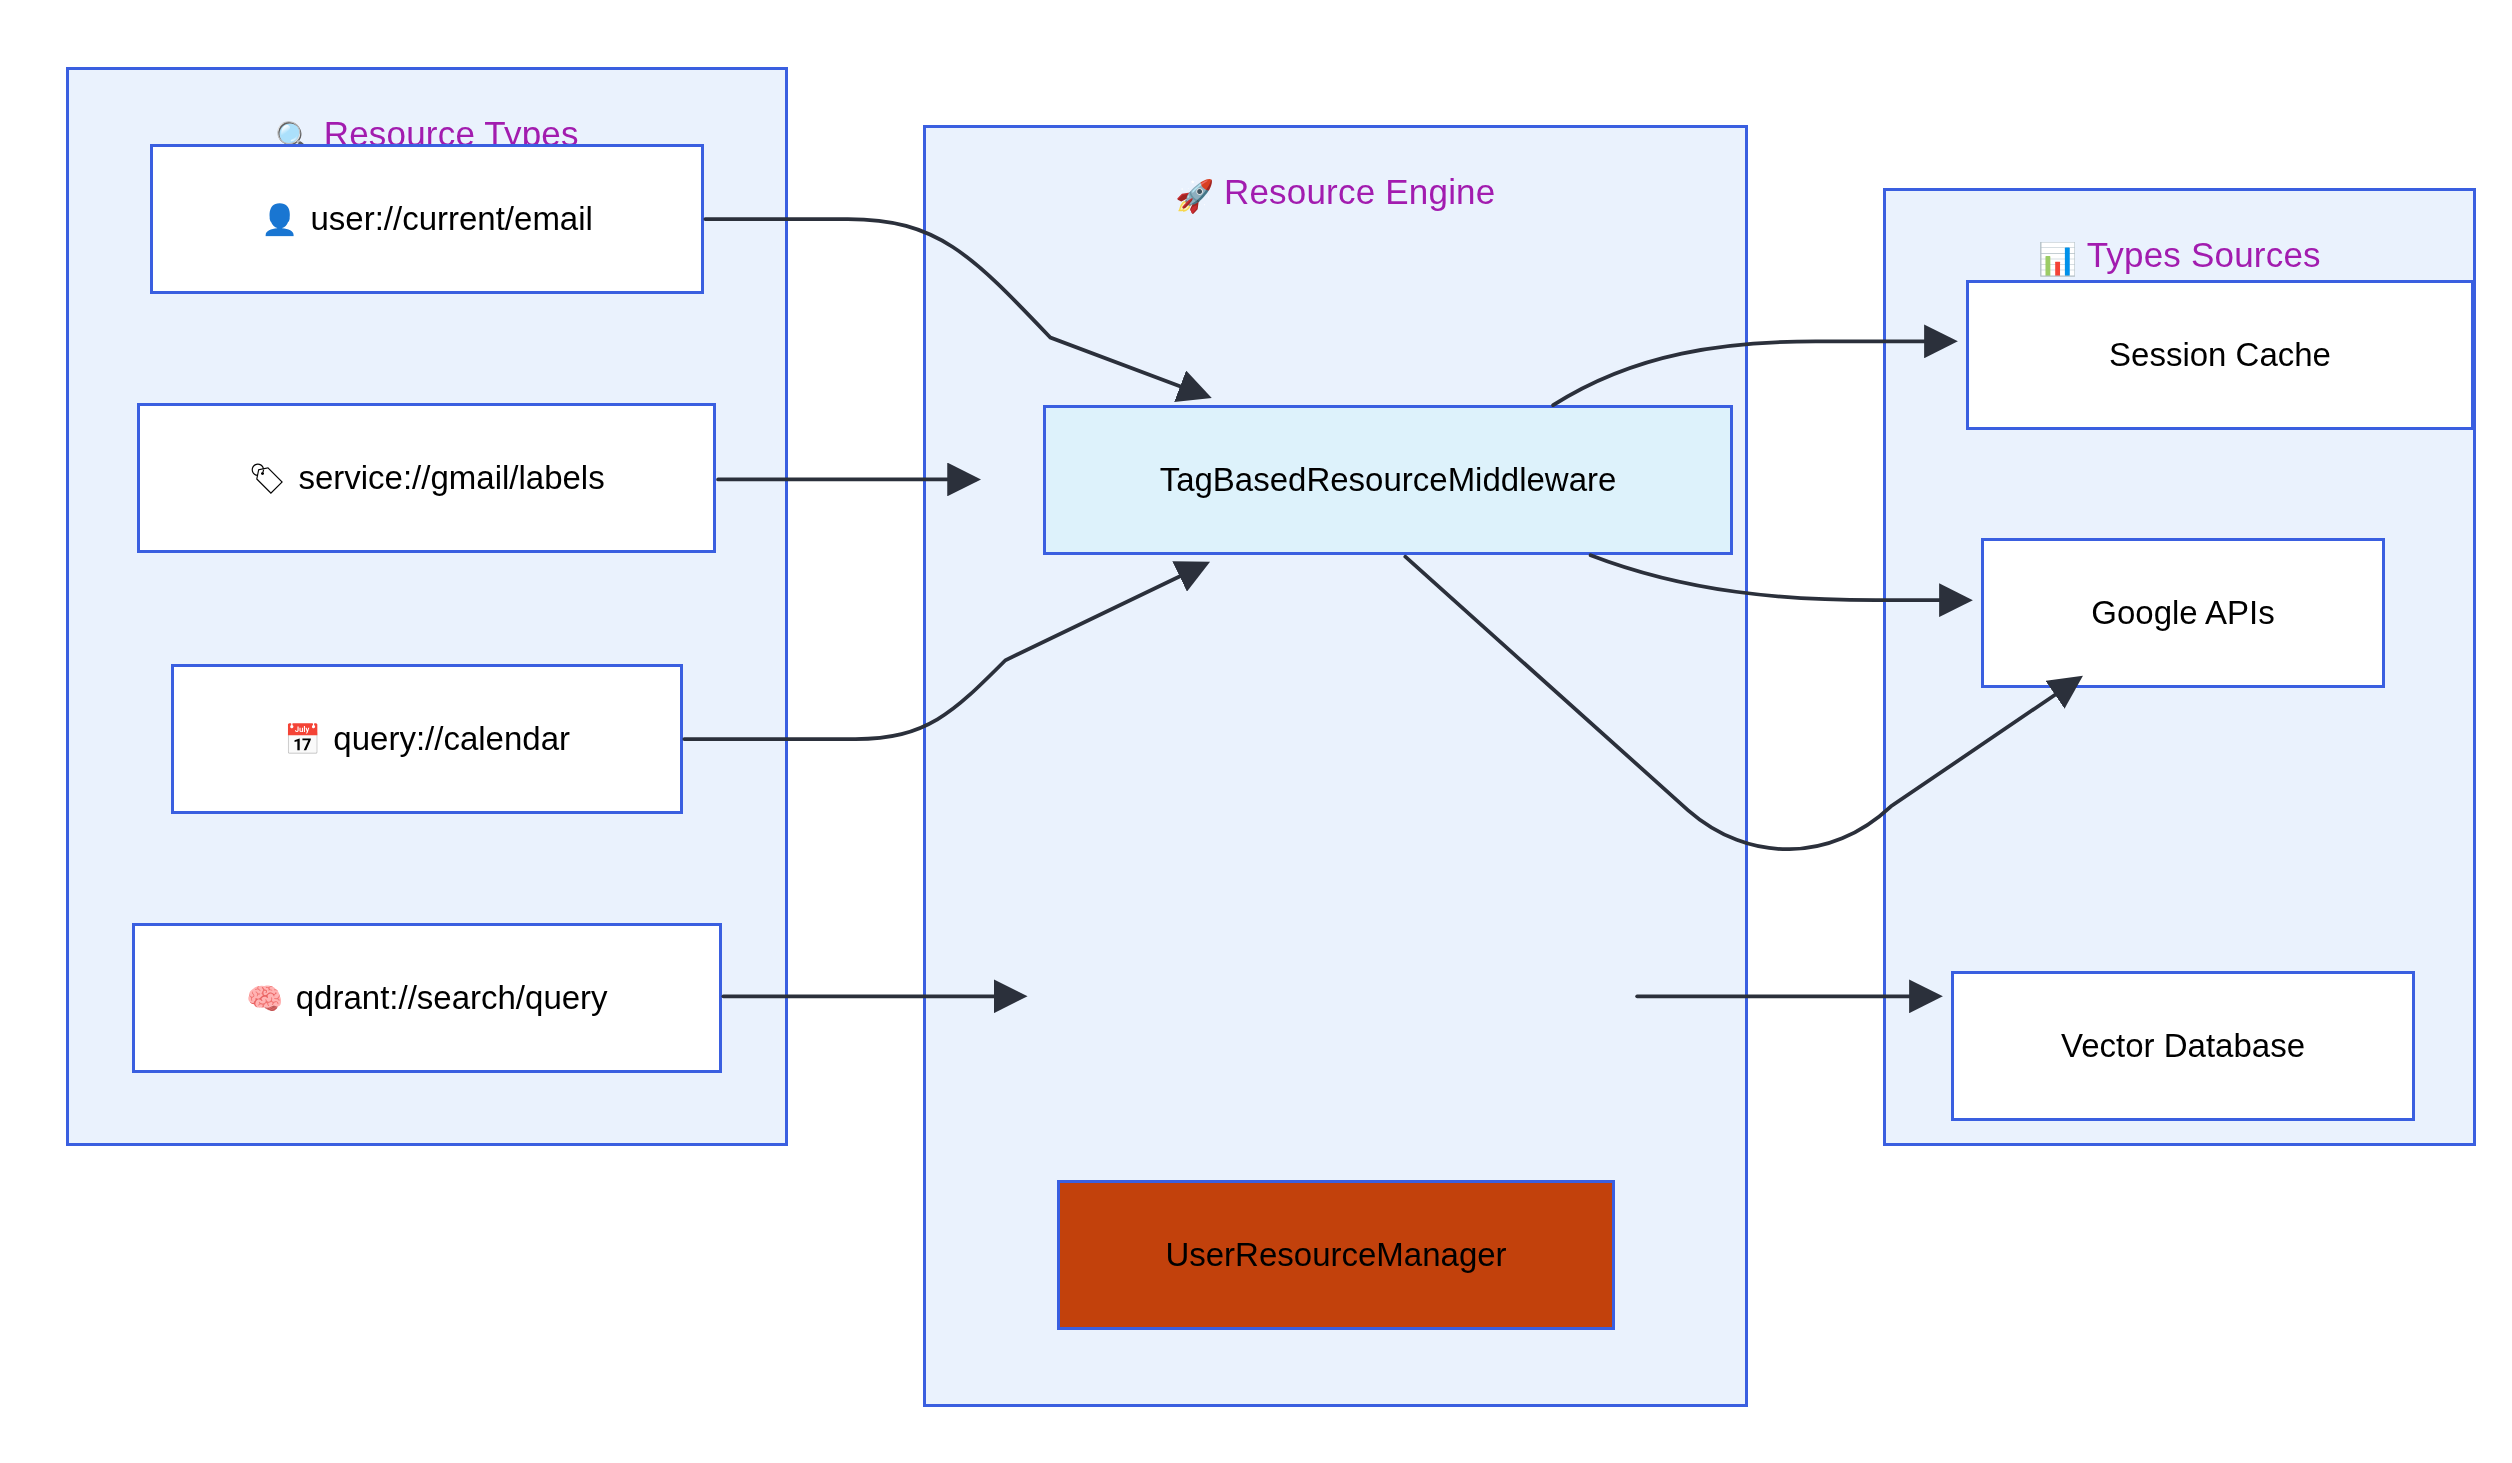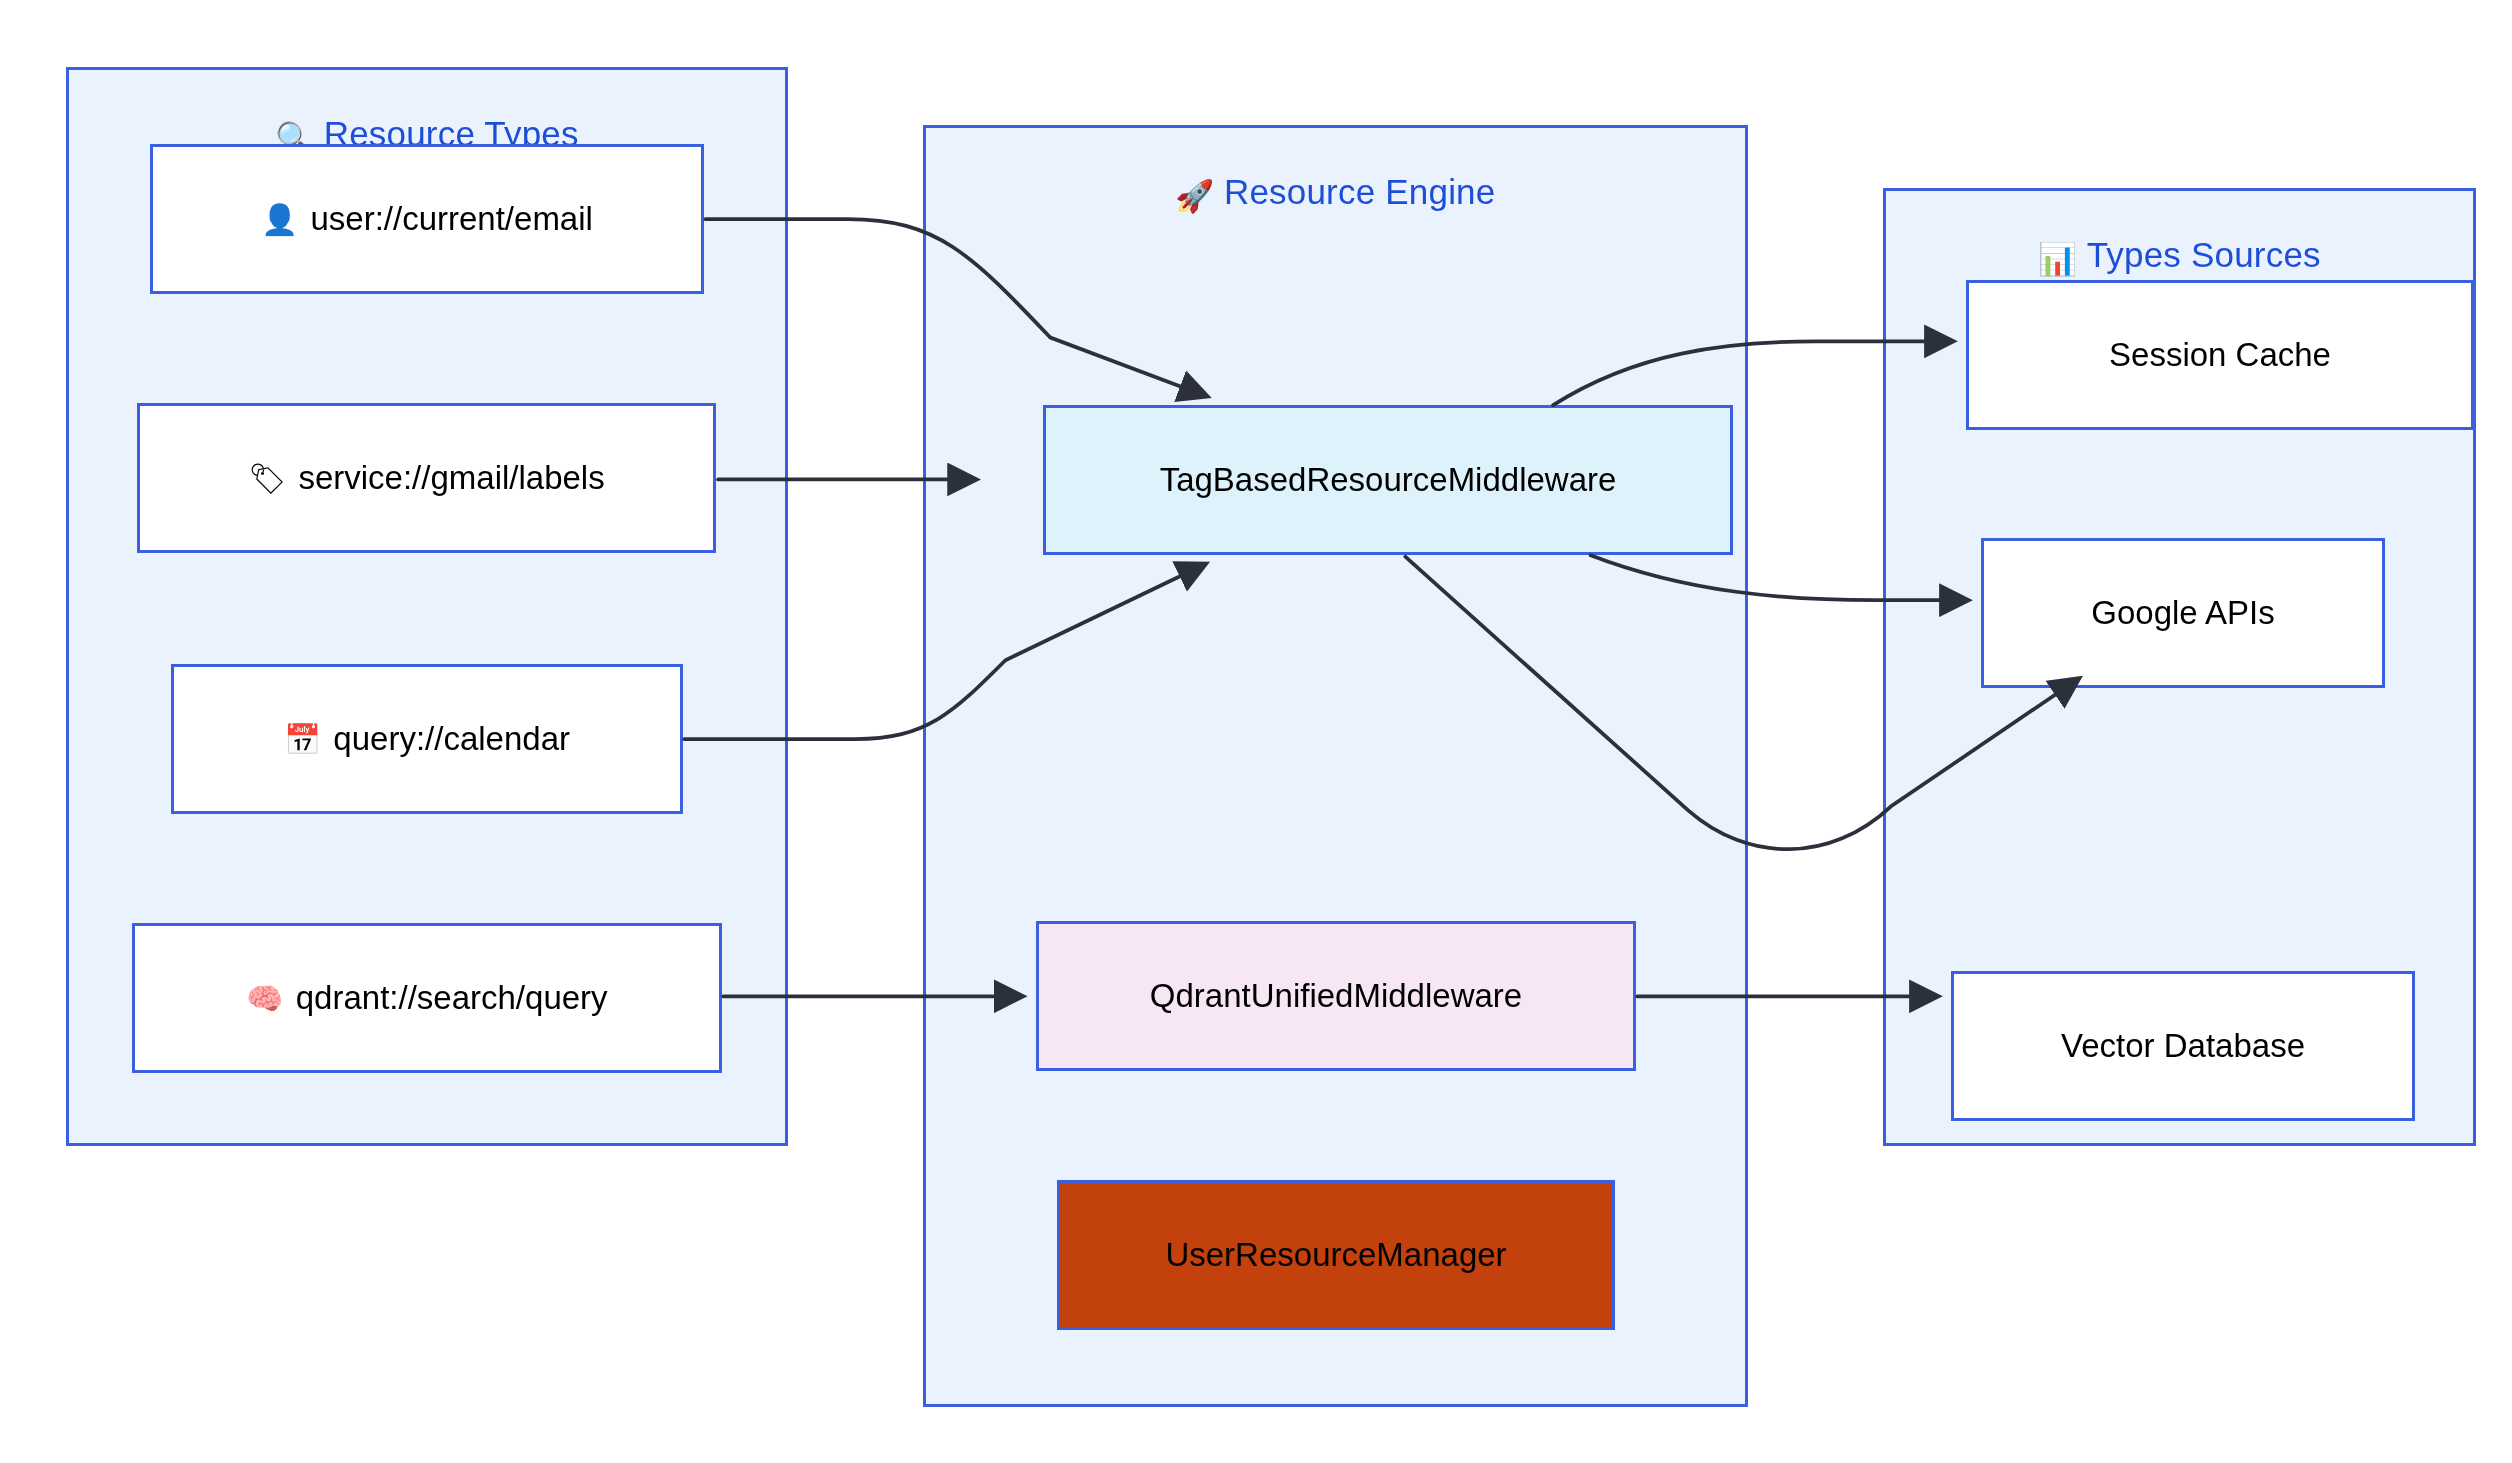--- a/index.html
+++ b/index.html
@@ -19,21 +19,21 @@
     position:absolute;
     background:#eaf2fd;
     border:3px solid #3a5fe0;
     box-sizing:border-box;
   }
   .cluster-title{
     position:absolute;
     left:0;right:0;
     text-align:center;
     font-size:35px;
-    color:#1d4ed8;
+    color:#a21caf;
     white-space:nowrap;
     letter-spacing:0.2px;
   }
   .cluster-title .emoji{
     font-family:"DejaVu Sans",sans-serif;
     font-size:31.5px;
     margin-right:9px;
     vertical-align:-3px;
   }
   
@@ -114,23 +114,20 @@
 
   <div class="node" style="left:132px;top:923px;width:590px;height:150px;">
     <span class="emoji">🧠</span>
       <span>qdrant://search/query</span>
   </div>
 
   <div class="node fill-cyan" style="left:1043px;top:405px;width:690px;height:150px;">
     <span>TagBasedResourceMiddleware</span>
   </div>
 
-  <div class="node fill-pink" style="left:1036px;top:921px;width:600px;height:150px;">
-    <span>QdrantUnifiedMiddleware</span>
-  </div>
 
   <div class="node fill-green" style="left:1057px;top:1180px;width:558px;height:150px;">
     <span>UserResourceManager</span>
   </div>
 
   <div class="node" style="left:1966px;top:280px;width:508px;height:150px;">
     <span>Session Cache</span>
   </div>
 
   <div class="node" style="left:1981px;top:538px;width:404px;height:150px;">

